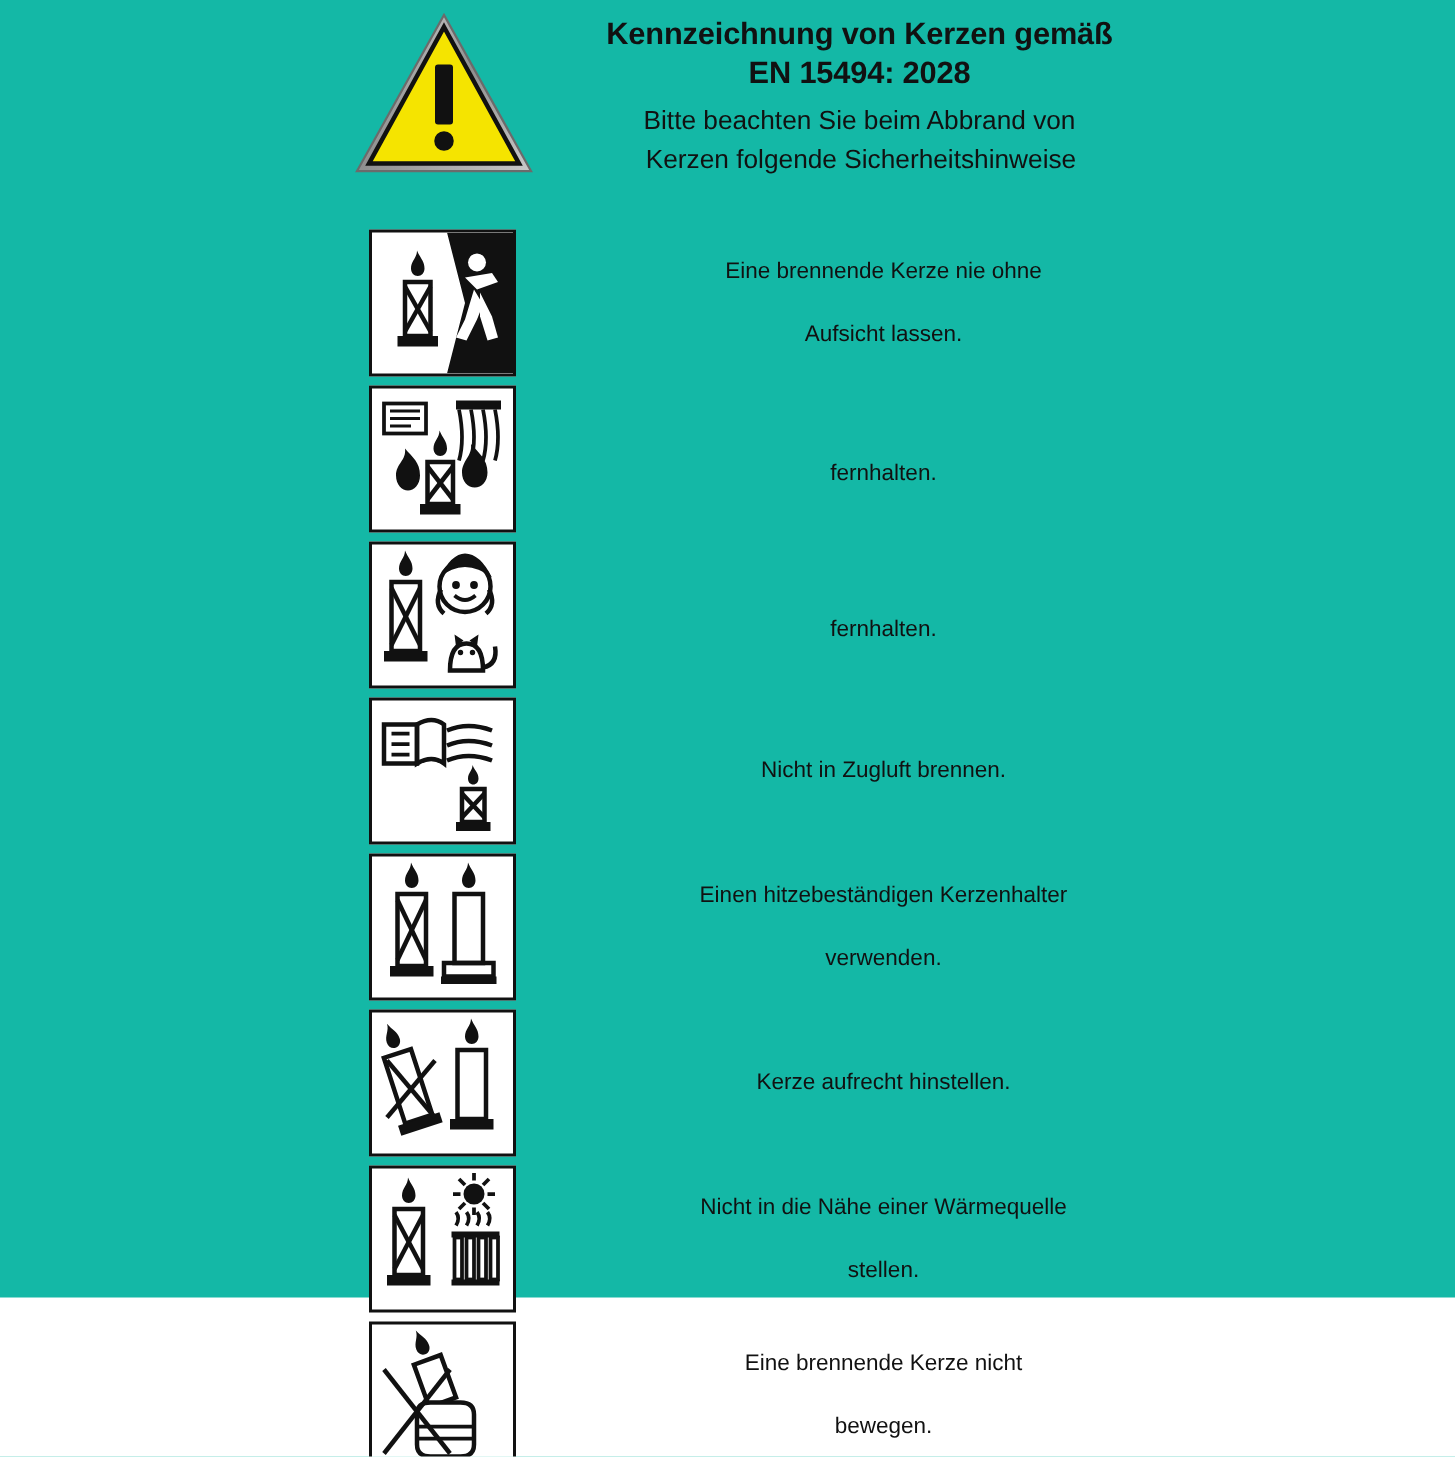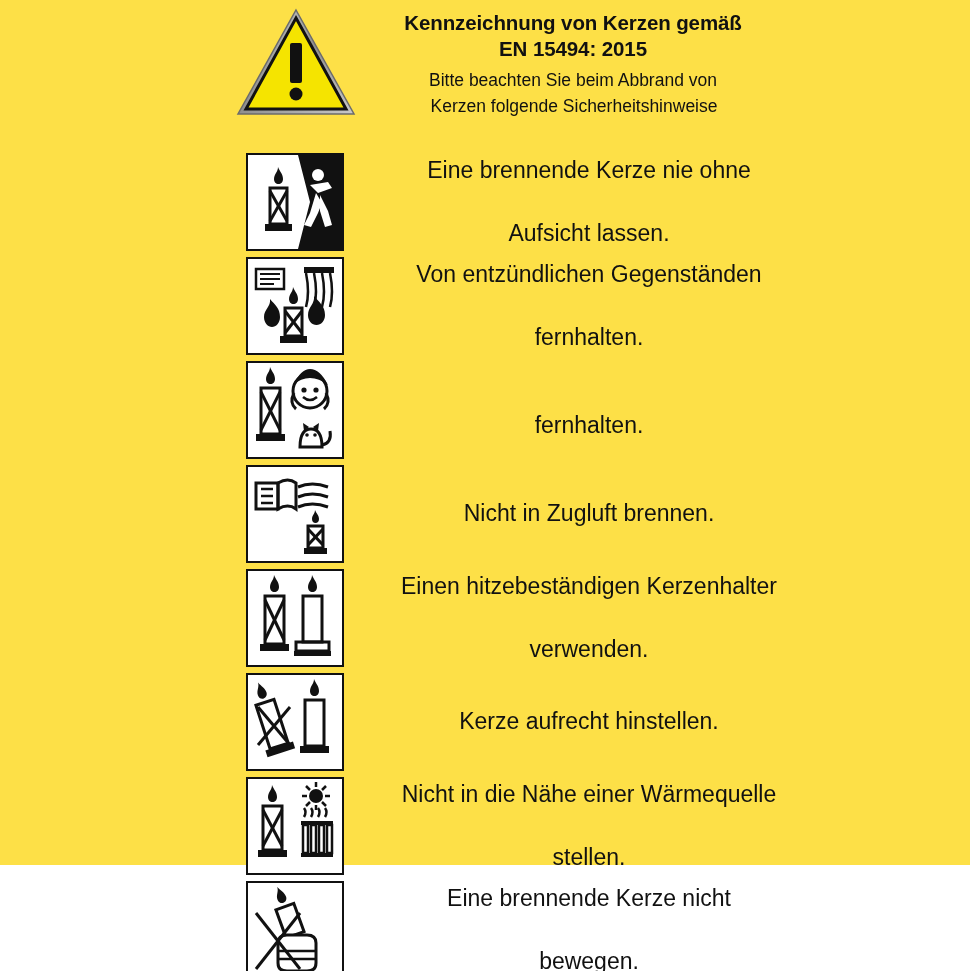--- a/index.html
+++ b/index.html
@@ -13,21 +13,21 @@
     height: 971px;
     font-family: "Liberation Sans", sans-serif;
     color: #111111;
     overflow: hidden;
   }
 
   .sheet {
     width: 970px;
     height: 865px;
     position: relative;
-    background: #fde047;
+    background: #14b8a6;
   }
 
   
   .header {
     display: flex;
     align-items: flex-start;
     padding: 4px 0 0 0;
   }
   .warning-triangle-wrap {
     width: 128px;
@@ -73,21 +73,21 @@
     margin-left: 246px;
     border: 2px solid #111111;
     background: #ffffff;
     position: relative;
     overflow: hidden;
   }
   .row-text {
     flex: 1;
     padding-left: 14px;
     padding-right: 150px;
-    font-size: 23px;
+    font-size: 15px;
     line-height: 1.38;
     text-align: center;
     display: flex;
     align-items: center;
     min-height: 98px;
   }
   .row-text span { display: block; width: 100%; }
 
   svg { display: block; }
 </style>
@@ -110,21 +110,21 @@
         <polygon points="60,4 118,108 2,108" fill="url(#triEdge)" stroke="#6b6b6b" stroke-width="1.5"></polygon>
         <polygon points="60,12 110,103 10,103" fill="#F5E400" stroke="#111111" stroke-width="3"></polygon>
         <rect x="54" y="37" width="12" height="40" rx="2" fill="#111111"></rect>
         <circle cx="60" cy="88" r="6.5" fill="#111111"></circle>
       </svg>
     </div>
 
     <div class="header-text">
       <div class="header-title">
         <span>Kennzeichnung von Kerzen gemäß</span><br>
-        <span>EN 15494: 2015</span>
+        <span>EN 15494: 2028</span>
       </div>
       <div class="header-sub">
         <span>Bitte beachten Sie beim Abbrand von</span><br>
         <span class="l2">Kerzen folgende Sicherheitshinweise</span>
       </div>
     </div>
   </div>
 
   <div class="rows">
 
@@ -170,21 +170,21 @@
 
           <path d="M41 40c0-5 4-7 4-12 2 5 5 7 5 12 0 3-2 5-4.5 5S41 43 41 40z" fill="#111111"></path>
           <rect x="37" y="49" width="17" height="28" fill="#ffffff" stroke="#111111" stroke-width="3"></rect>
           <rect x="32" y="77" width="27" height="7" fill="#111111"></rect>
           <line x1="37" y1="52" x2="54" y2="74" stroke="#111111" stroke-width="3"></line>
           <line x1="54" y1="52" x2="37" y2="74" stroke="#111111" stroke-width="3"></line>
         </svg>
       </div>
       <div class="row-text">
         <span>
-          <span>Von entzündlichen Gegenständen</span><br>
+          <br>
           <span>fernhalten.</span>
         </span>
       </div>
     </div>
 
     <div class="row">
       <div class="pictogram">
         <svg width="94" height="94" viewBox="0 0 94 94">
 
           <path d="M18 16c0-5 4-7 4-12 2 5 5 7 5 12 0 3-2 5-4.5 5S18 19 18 16z" fill="#111111"></path>

